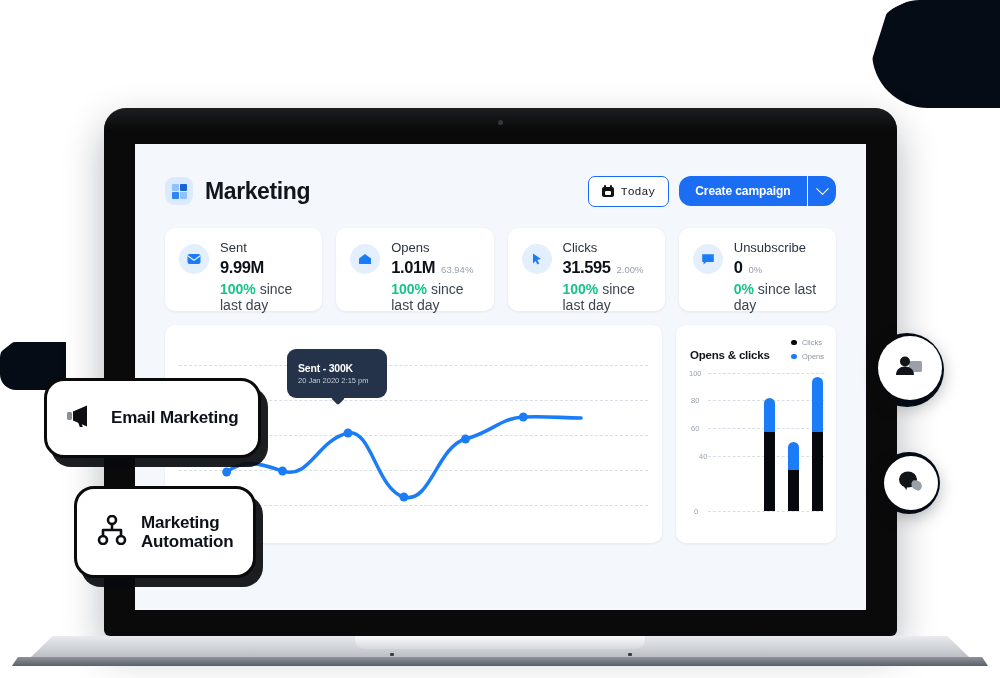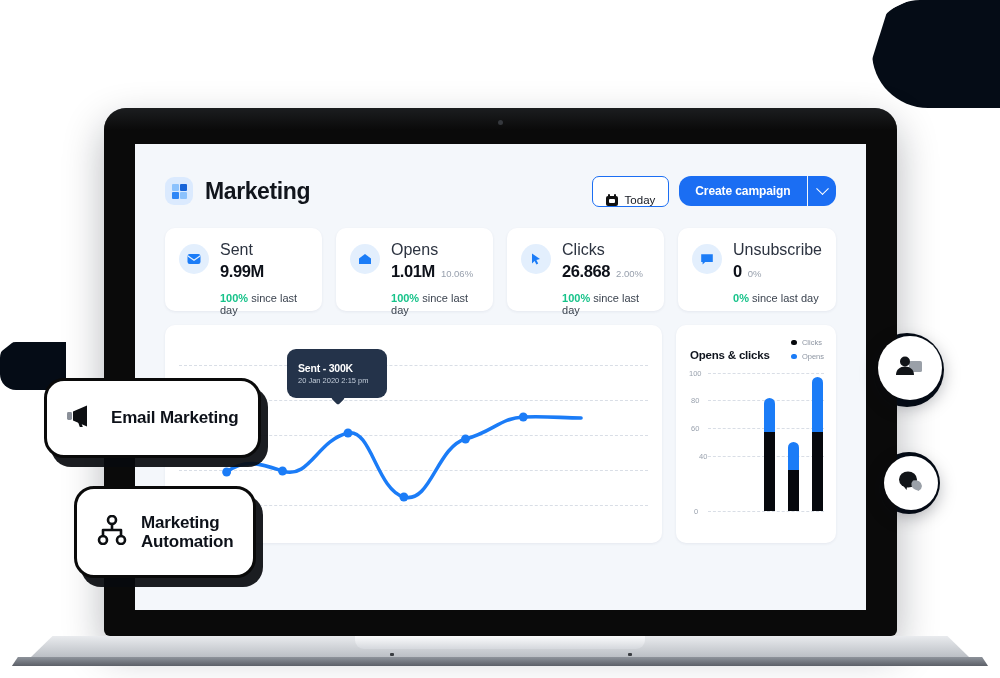--- a/index.html
+++ b/index.html
@@ -48,48 +48,48 @@
   .title-wrap{display:flex;align-items:center;gap:12px;}
   .app-icon{width:28px;height:28px;border-radius:9px;background:#dbeafe;
        display:flex;align-items:center;justify-content:center;}
   .app-icon .g{width:15px;height:15px;display:grid;grid-template-columns:1fr 1fr;
        grid-template-rows:1fr 1fr;gap:1px;}
   .app-icon .g i{background:#2f86f6;border-radius:1px;display:block;}
   .app-icon .g i.dk{background:#1663d8;}
   .app-icon .g i.lt{background:#8cc2fd;}
   .page-title{font-size:23px;font-weight:700;color:#11151c;letter-spacing:-.4px;}
   .actions{display:flex;align-items:center;gap:10px;}
-  .btn-today{display:flex;align-items:flex-end;gap:7px;height:29px;padding:0 13px;
+  .btn-today{display:flex;align-items:center;gap:7px;height:29px;padding:0 13px;
       border:1.4px solid #1b6ef3;border-radius:7px;background:#fff;
-      font-size:11.5px;font-weight:500;color:#141821;}
+      font-size:11.5px;font-weight:500;color:#141821;font-family:Liberation Mono, monospace;}
   .cal{width:12px;height:12px;position:relative;}
   .cal .bdy{position:absolute;left:0;top:2px;width:12px;height:10px;background:#111;border-radius:2px;}
   .cal .wn{position:absolute;left:3px;top:5.5px;width:6px;height:4px;background:#fff;border-radius:1px;}
   .cal .p1,.cal .p2{position:absolute;top:0;width:2px;height:3px;background:#111;border-radius:1px;}
   .cal .p1{left:2px;} .cal .p2{left:8px;}
   .btn-create{display:flex;height:30px;border-radius:12px;overflow:hidden;gap:1.5px;}
   .btn-create .main{background:#1b6ef3;color:#fff;font-size:12px;font-weight:700;
       padding:0 16px;display:flex;align-items:center;border-radius:7px 0 0 7px;letter-spacing:-.1px;}
   .btn-create .caret{background:#1b6ef3;width:28px;display:flex;align-items:center;
       justify-content:center;border-radius:0 7px 7px 0;}
   .chev{width:8px;height:8px;border-right:1.7px solid #fff;border-bottom:1.7px solid #fff;
       transform:rotate(45deg) translate(-2px,-2px);}
 
   
   .kpis{display:grid;grid-template-columns:repeat(4,1fr);gap:14px;margin-top:18px;}
   .kpi{background:#fff;border-radius:10px;padding:13px 14px;height:57px;
       box-shadow:0 1px 3px rgba(22,40,80,.07);display:flex;gap:11px;align-items:flex-start;}
   .kpi-ic{width:30px;height:30px;border-radius:50%;background:#e3effd;flex:0 0 30px;
       display:flex;align-items:center;justify-content:center;margin-top:3px;}
   .kpi-body{min-width:0;}
-  .kpi-label{font-size:16px;color:#2c3340;line-height:1.1;}
+  .kpi-label{font-size:13px;color:#2c3340;line-height:1.1;}
   .kpi-val-row{display:flex;align-items:baseline;gap:6px;margin-top:3px;}
   .kpi-val{font-size:16.5px;font-weight:700;color:#0d1119;letter-spacing:-.4px;}
   .kpi-pct{font-size:9.5px;color:#98a0ad;}
-  .kpi-sub{font-size:11px;color:#3c4450;margin-top:11px;}
+  .kpi-sub{font-size:14px;color:#3c4450;margin-top:4px;}
   .kpi-sub b{color:#17c38a;font-weight:600;}
 
   
   .charts{display:flex;gap:14px;margin-top:14px;}
   .panel{background:#fff;border-radius:10px;box-shadow:0 1px 3px rgba(22,40,80,.07);}
   .p-line{flex:1 1 auto;height:218px;position:relative;overflow:hidden;}
   .p-bar{width:160px;flex:0 0 160px;height:218px;position:relative;padding:12px 0 0 0;box-sizing:border-box;}
   .bar-head{display:flex;align-items:flex-end;justify-content:space-between;padding:0 12px 0 14px;}
   .bar-title{font-size:11.5px;font-weight:700;color:#0f141d;letter-spacing:-.2px;}
   .legend{display:flex;flex-direction:column;gap:5px;margin-top:1px;}
@@ -190,36 +190,36 @@
             <div class="kpi-ic">
               <svg width="15" height="13" viewBox="0 0 15 13">
                   <path d="M1 11 V5.4 L7 1 L13 5.4 V11 Z" fill="#1b7cf7"></path>
                   <rect x="4" y="3.4" width="6" height="4" rx="1" fill="#1b7cf7"></rect>
                 </svg>
             </div>
             <div class="kpi-body">
               <div class="kpi-label">Opens</div>
               <div class="kpi-val-row">
                 <span class="kpi-val">1.01M</span>
-                <span class="kpi-pct">10.06%</span>
+                <span class="kpi-pct">63.94%</span>
               </div>
               <div class="kpi-sub"><b>100%</b><span> since last day</span></div>
             </div>
           </div>
 
           <div class="kpi">
             <div class="kpi-ic">
               <svg width="14" height="14" viewBox="0 0 14 14">
                   <path d="M3 1.5 L11 7 L7.4 8 L9.2 11.6 L7.4 12.6 L5.6 9 L3 11.4 Z" fill="#1b7cf7"></path>
                 </svg>
             </div>
             <div class="kpi-body">
               <div class="kpi-label">Clicks</div>
               <div class="kpi-val-row">
-                <span class="kpi-val">26.868</span>
+                <span class="kpi-val">31.595</span>
                 <span class="kpi-pct">2.00%</span>
               </div>
               <div class="kpi-sub"><b>100%</b><span> since last day</span></div>
             </div>
           </div>
 
           <div class="kpi">
             <div class="kpi-ic">
               <svg width="14" height="13" viewBox="0 0 14 13">
                   <path d="M1.2 1.2 H12.8 V9 H5.2 L2.6 11.6 V9 H1.2 Z" fill="#1b7cf7"></path>

